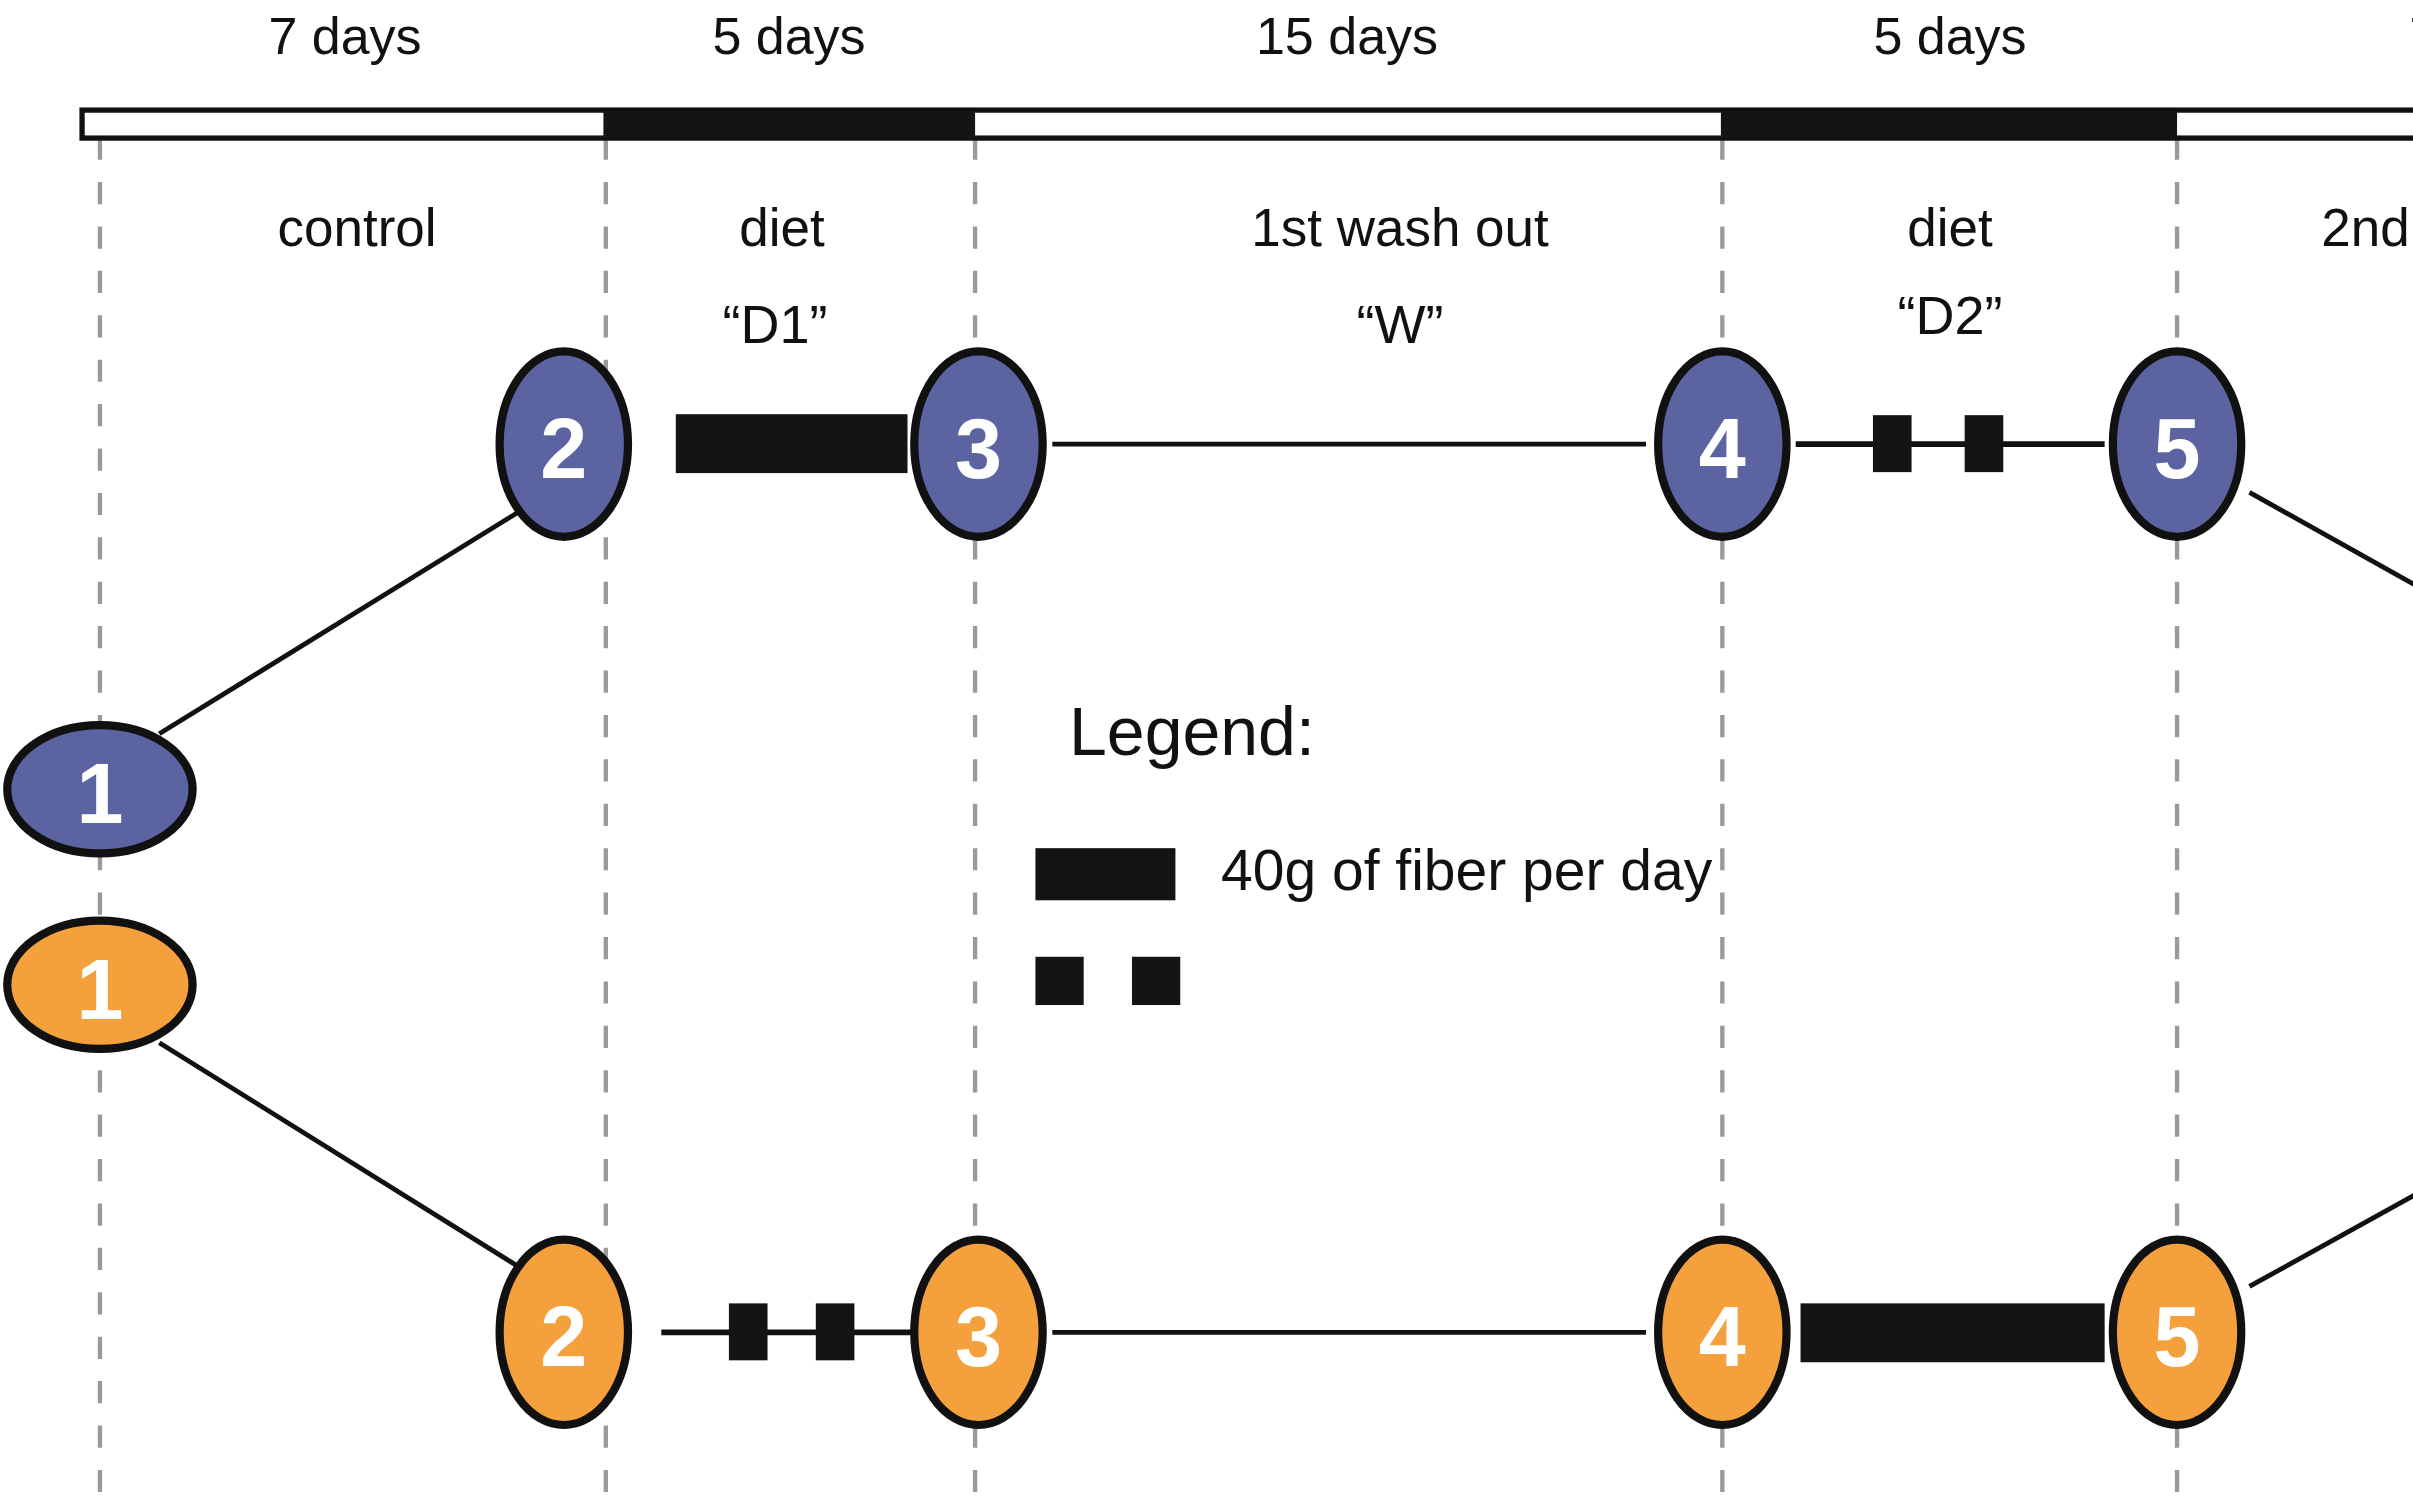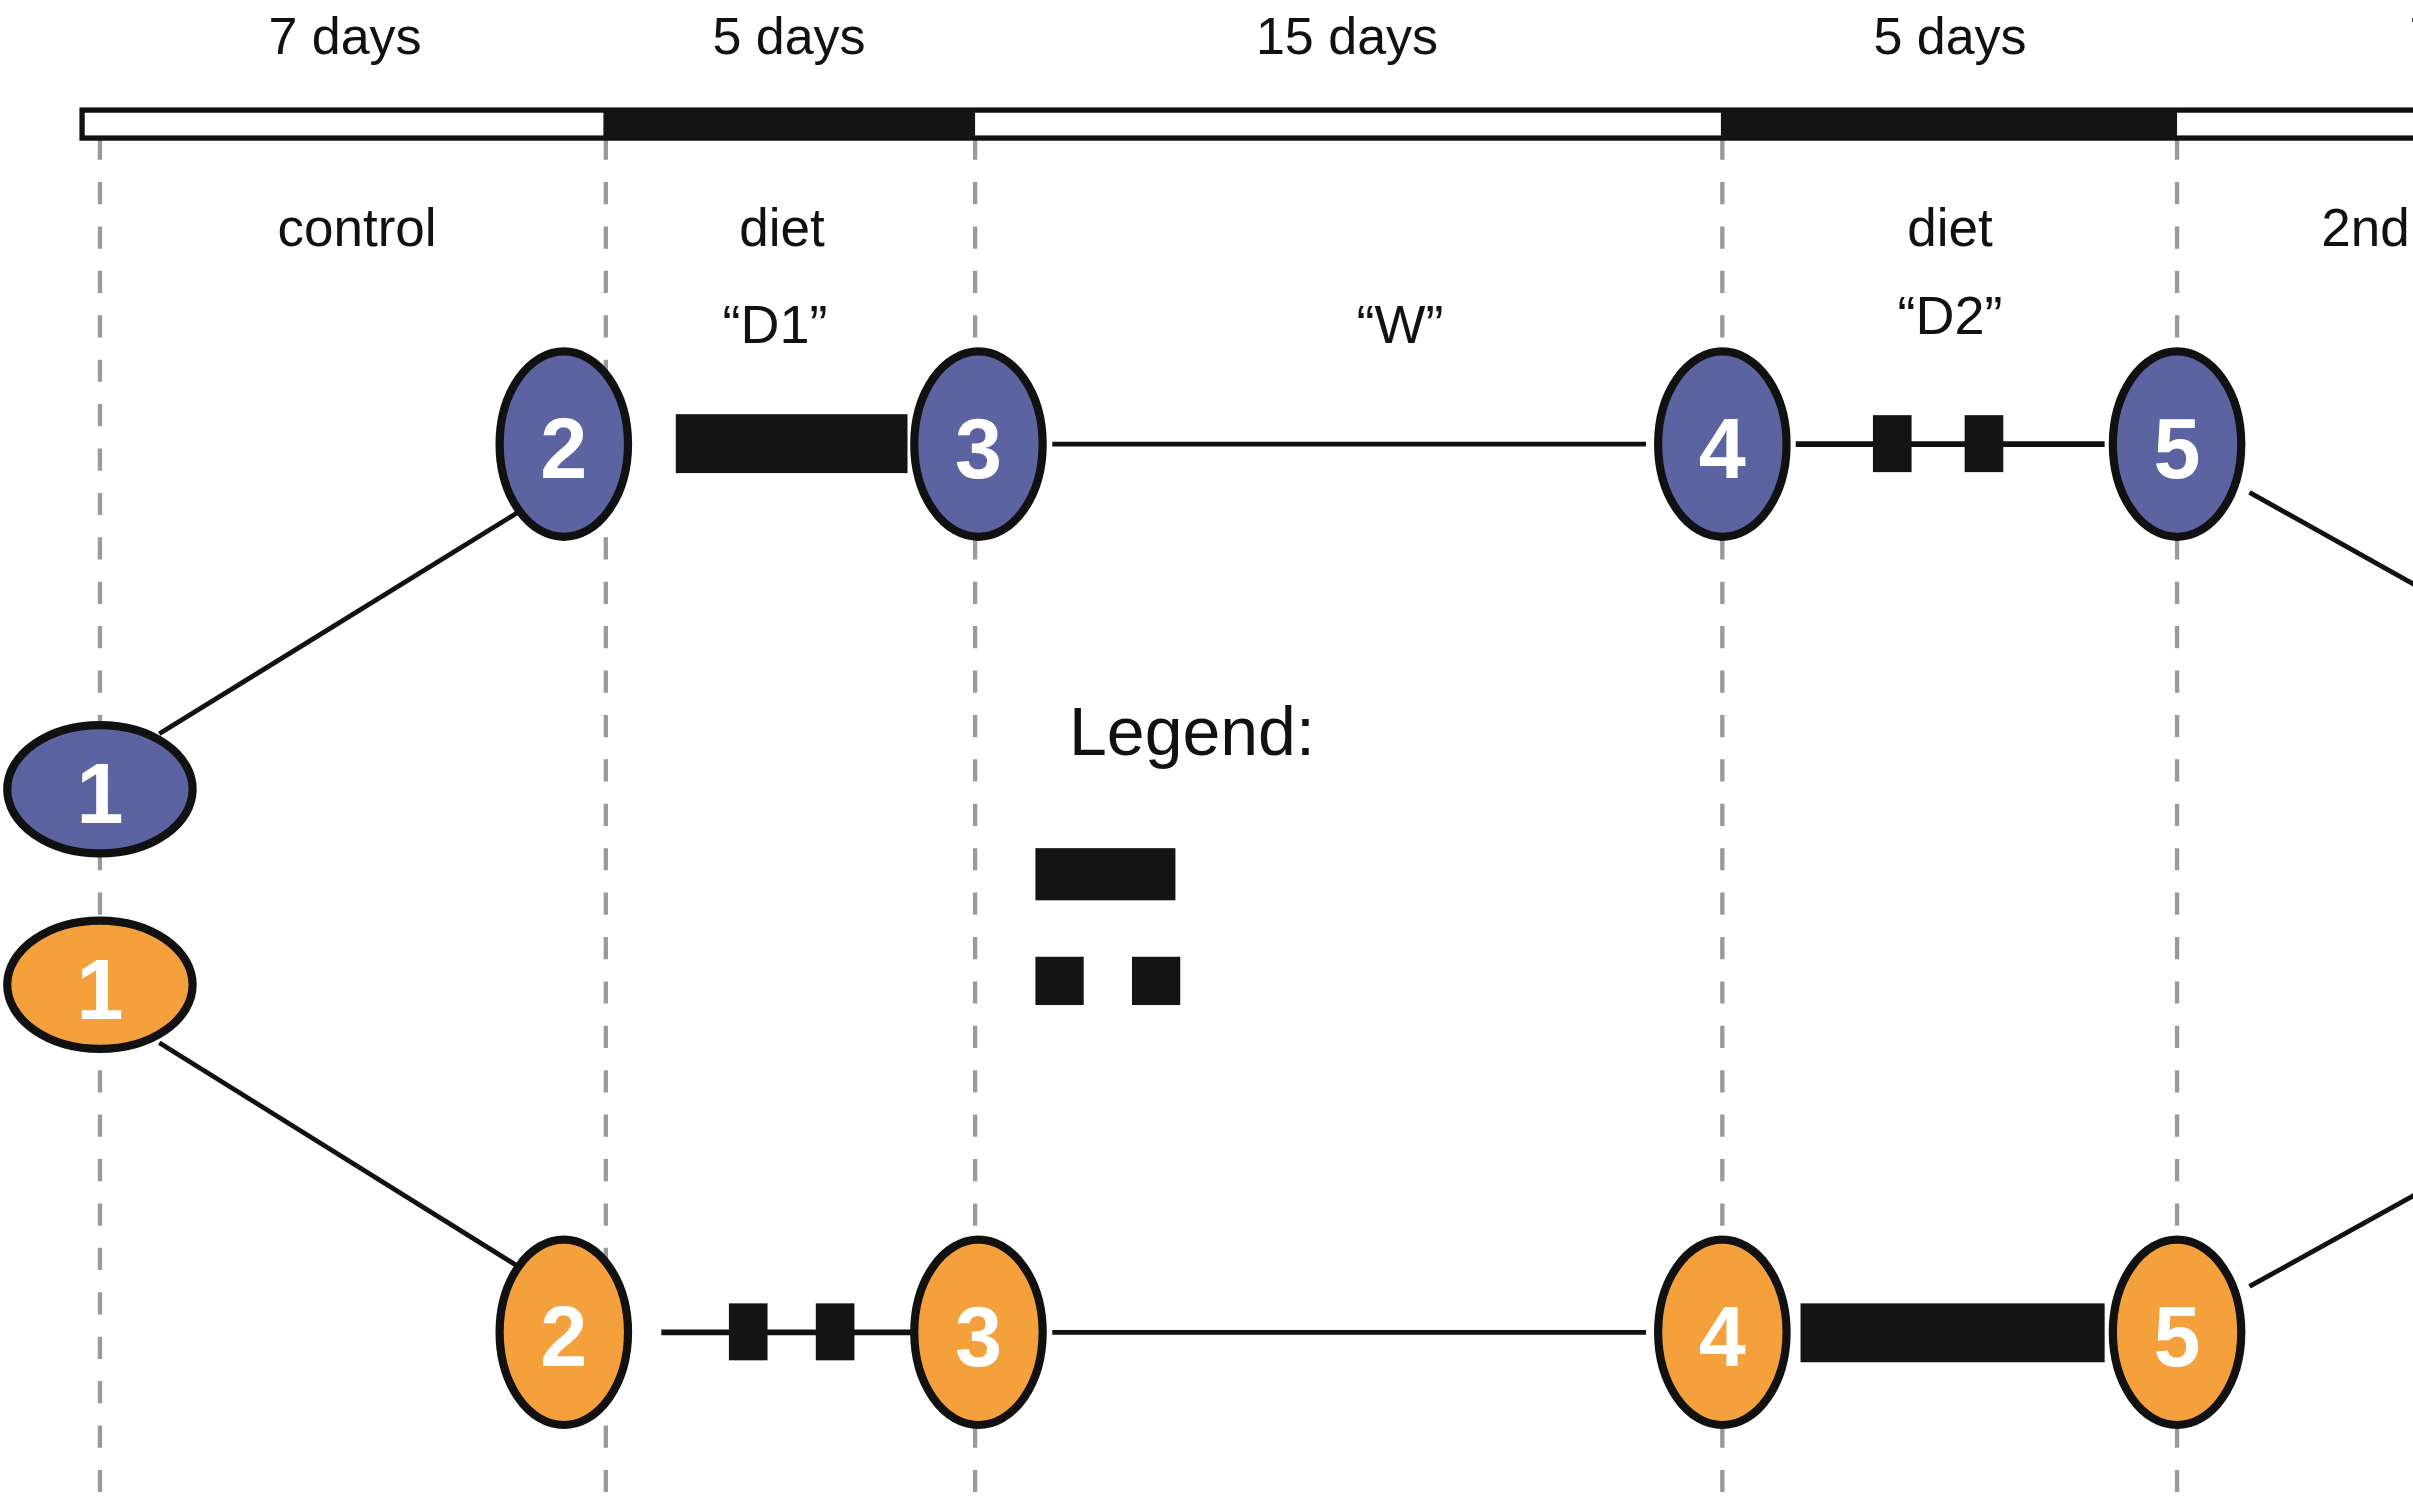--- a/index.html
+++ b/index.html
@@ -107,23 +107,25 @@
   </svg>
 
   <div class="txt days ctr" style="left:345px;top:9.7px;">7 days</div>
   <div class="txt days ctr" style="left:789px;top:9.7px;">5 days</div>
   <div class="txt days ctr" style="left:1347px;top:9.7px;text-align:right;">15 days</div>
   <div class="txt days ctr" style="left:1950px;top:9.7px;">5 days</div>
   <div class="txt days ctr" style="left:2486px;top:9.7px;">7 days</div>
 
   <div class="txt phase ctr" style="left:357px;top:171px;">control</div>
   <div class="txt phase ctr" style="left:782px;top:171px;">diet</div>
+  <div class="txt phase ctr" style="left:1400px;top:171px;">1st wash out</div>
   <div class="txt phase ctr" style="left:1950px;top:171px;">diet</div>
   <div class="txt phase ctr" style="left:2479px;top:171px;">2nd wash out</div>
 
   <div class="txt code ctr" style="left:775px;top:297px;">“D1”</div>
   <div class="txt code ctr" style="left:1400px;top:297px;">“W”</div>
   <div class="txt code ctr" style="left:1950px;top:288px;">“D2”</div>
 
   <div class="txt legend-title" style="left:1069px;top:697px;">Legend:</div>
+  <div class="txt legend-lbl" style="left:1221px;top:842px;">40g of fiber per day</div>
 
 </div>
 
 
 </body></html>

